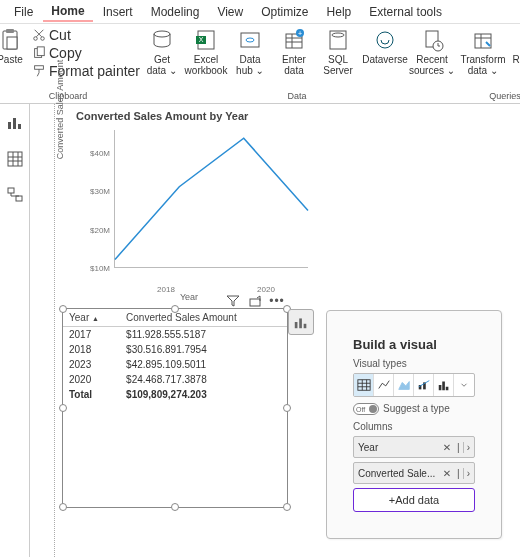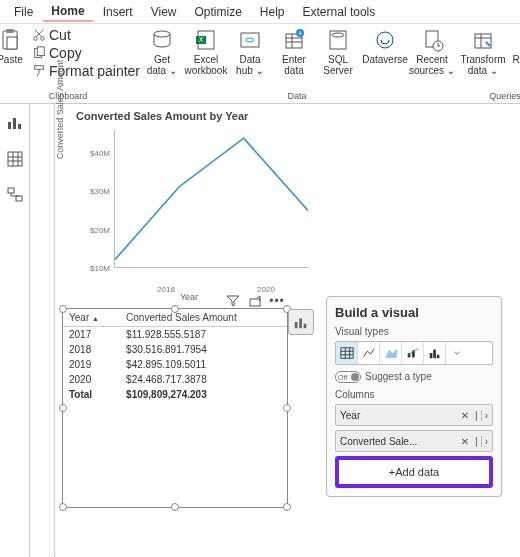--- a/index.html
+++ b/index.html
@@ -53,45 +53,46 @@
   .sel-handle { position:absolute; width:8px; height:8px; border:1px solid #888; background:#fff; border-radius:50%; }
   .table-wrap table { width: 100%; border-collapse: collapse; font-size: 10px; }
   .table-wrap th { text-align: left; font-weight: 400; color:#444; padding: 3px 6px; border-bottom: 1px solid #ccc; }
   .table-wrap td { padding: 2px 6px; }
   .table-wrap td.num { text-align: left; }
   .table-wrap tr.total td { font-weight: 700; }
 
   .side-btn { position:absolute; left: 258px; top: 205px; width:26px; height:26px; border:1px solid #aaa; border-radius:3px; display:flex; align-items:center; justify-content:center; background:#eee; cursor:pointer; }
 
   
-  .panel { position: absolute; left: 296px; top: 192px; width: 176px; border:1px solid #bbb; border-radius:4px; background:#fafafa; padding:8px; box-shadow: 1px 1px 2px rgba(0,0,0,0.05); }
+  .panel { position: absolute; left: 296px; top: 206px; width: 176px; border:1px solid #bbb; border-radius:4px; background:#fafafa; padding:26px; box-shadow: 1px 1px 2px rgba(0,0,0,0.05); }
   .panel h3 { font-size: 13px; font-weight: 600; margin-bottom: 6px; }
   .panel .sub { font-size: 10px; color:#555; margin-top:6px; margin-bottom:4px; }
   .vis-types { display:flex; border:1px solid #bbb; border-radius:2px; background:#fff; }
   .vis-types .vt { width:22px; height:22px; display:flex; align-items:center; justify-content:center; border-right:1px solid #ddd; cursor:pointer; }
   .vis-types .vt:last-child { border-right:none; }
   .vis-types .vt.selected { background:#d8ebf8; }
   .suggest { display:flex; align-items:flex-start; gap:4px; margin-top:6px; font-size:10px; color:#555; }
   .suggest .toggle { width:26px; height:12px; border:1px solid #888; border-radius:6px; position:relative; font-size:7px; display:flex; align-items:center; padding-left:2px; color:#666; background:#fff; cursor:pointer; }
   .suggest .toggle::after { content:""; position:absolute; right:1px; top:1px; width:8px; height:8px; border-radius:50%; background:#888; }
   .field-well { border:1px solid #bbb; background:#eee; border-radius:2px; height:22px; display:flex; align-items:center; padding:0 4px; margin-bottom:4px; font-size:10px; cursor:pointer; }
   .field-well .name { flex:1; white-space:nowrap; overflow:hidden; text-overflow:ellipsis; }
   .field-well .x { color:#555; padding:0 3px; }
   .field-well .chev { color:#555; padding-left:3px; border-left:1px solid #bbb; }
-  .add-btn { border:4px solid #6d28d9; background:#fff; border-radius:3px; height:32px; display:flex; align-items:center; justify-content:center; font-size:11px; margin-top:4px; cursor:pointer; }
+  .add-btn { border:1px solid #6d28d9; background:#fff; border-radius:3px; height:24px; display:flex; align-items:center; justify-content:center; font-size:11px; margin-top:4px; cursor:pointer; }
 
   svg { display:block; }
 </style>
 </head>
 <body>
 
 <div class="menubar">
   <div class="tab">File</div>
   <div class="tab active">Home</div>
   <div class="tab">Insert</div>
+  <div class="tab">Modeling</div>
   <div class="tab">View</div>
   <div class="tab">Optimize</div>
   <div class="tab">Help</div>
   <div class="tab">External tools</div>
 </div>
 
 <div class="ribbon">
 
   <div class="ribbon-group" style="width:136px">
     <div class="items">
@@ -326,21 +327,21 @@
       <tbody id="table-body">
           <tr>
             <td>2017</td>
             <td class="num">$11.928.555.5187</td>
           </tr>
           <tr>
             <td>2018</td>
             <td class="num">$30.516.891.7954</td>
           </tr>
           <tr>
-            <td>2019</td>
+            <td>2023</td>
             <td class="num">$42.895.109.5011</td>
           </tr>
           <tr>
             <td>2020</td>
             <td class="num">$24.468.717.3878</td>
           </tr>
           <tr class="total">
             <td>Total</td>
             <td class="num">$109,809,274.203</td>
           </tr>

